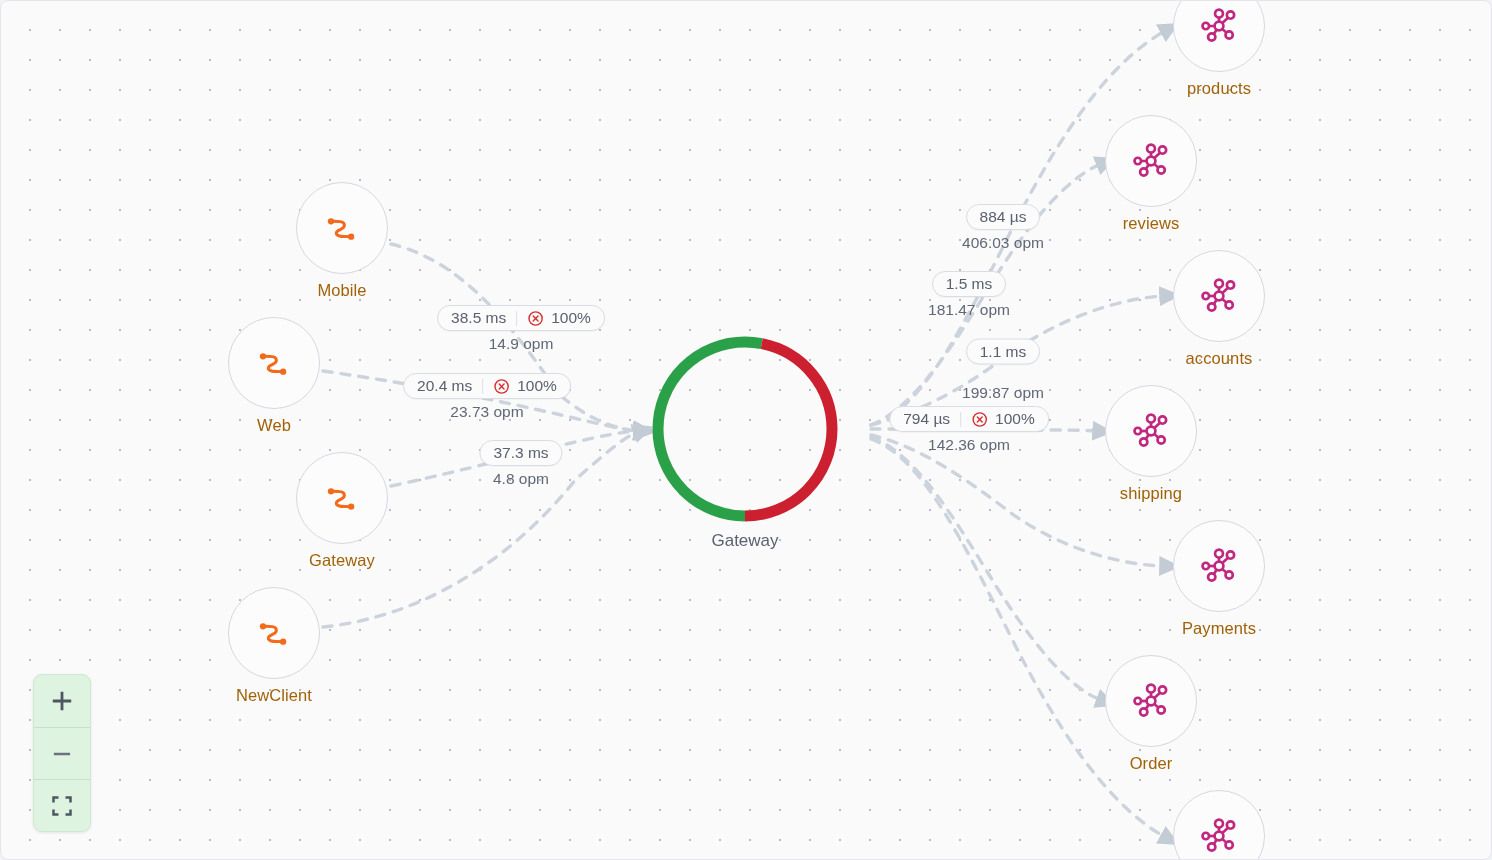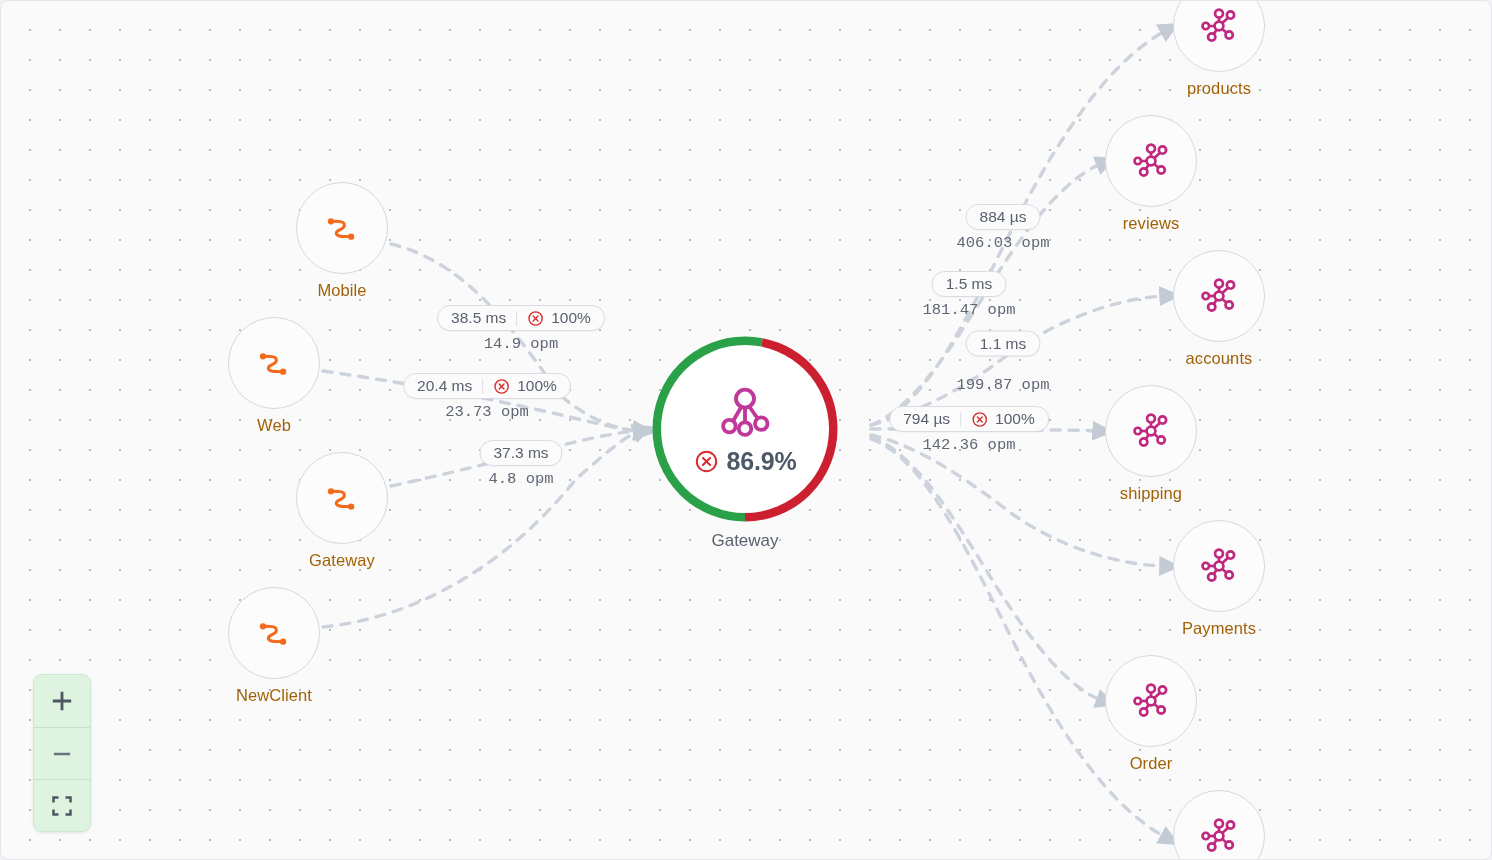--- a/index.html
+++ b/index.html
@@ -143,21 +143,20 @@
     height: 15px;
     background: #dcdfe5;
     margin: 0 10px;
   }
   .pill-err { display:flex; align-items:center; gap:7px; }
   .edge-sub {
     margin-top: 4px;
     font-size: 15.5px;
     color: #606876;
     white-space: nowrap;
-    font-family: Liberation Mono, monospace;
   }
 
   
   #zoom-controls {
     position: absolute;
     left: 32px;
     bottom: 27px;
     width: 56px;
     border-radius: 9px;
     background: #dff3e1;
@@ -366,41 +365,20 @@
           </g>
         </svg>
       </div>
     </div>
 
   <div id="gateway-wrap" style="left: 744px; top: 428px;">
     <svg id="gateway-ring" viewBox="0 0 186 186" style="transform: rotate(180deg);">
       <circle id="ring-success" cx="93" cy="93" r="87" fill="none" stroke-width="11" stroke-linecap="butt" transform="rotate(-90 93 93)" stroke="#2aa148" stroke-dasharray="289.7176745140507 256.91944721057325" stroke-dashoffset="0"></circle>
       <circle id="ring-error" cx="93" cy="93" r="87" fill="none" stroke-width="11" stroke-linecap="butt" transform="rotate(-90 93 93)" stroke="#cc2030" stroke-dasharray="256.91944721057325 289.7176745140507" stroke-dashoffset="-289.7176745140507"></circle>
     </svg>
-    <div id="gateway-inner">
-      <svg id="gateway-icon" width="60" height="60" viewBox="0 0 48 48">
-        <g stroke="#c0399a" stroke-width="3.1" fill="none">
-          <line x1="24" y1="14" x2="13" y2="33"></line>
-          <line x1="24" y1="14" x2="24" y2="34"></line>
-          <line x1="24" y1="14" x2="36" y2="31"></line>
-          <circle cx="24" cy="12.5" r="7.2" fill="#ffffff"></circle>
-          <circle cx="11.5" cy="34.5" r="5" fill="#ffffff"></circle>
-          <circle cx="24" cy="36.5" r="5" fill="#ffffff"></circle>
-          <circle cx="37" cy="32.5" r="5" fill="#ffffff"></circle>
-        </g>
-      </svg>
-      <div id="gateway-health">
-        <svg width="25" height="25" viewBox="0 0 24 24">
-          <circle cx="12" cy="12" r="9.3" fill="none" stroke="#d92d2d" stroke-width="1.9"></circle>
-          <line x1="8.6" y1="8.6" x2="15.4" y2="15.4" stroke="#d92d2d" stroke-width="1.9" stroke-linecap="round"></line>
-          <line x1="15.4" y1="8.6" x2="8.6" y2="15.4" stroke="#d92d2d" stroke-width="1.9" stroke-linecap="round"></line>
-        </svg>
-        <span>86.9%</span>
-      </div>
-    </div>
     <div class="gw-label">Gateway</div>
   </div>
 
   <div id="edge-labels">
       <div class="edge-label" style="left: 520px; top: 328px;">
         <div class="edge-pill">
           <span>38.5 ms</span>
           <span class="pill-sep"></span>
           <span class="pill-err">
             <svg width="17" height="17" viewBox="0 0 24 24">
@@ -439,21 +417,21 @@
           <span>884 µs</span>
         </div>
         <div class="edge-sub">406.03 opm</div>
       </div>
       <div class="edge-label" style="left: 968px; top: 294px;">
         <div class="edge-pill">
           <span>1.5 ms</span>
         </div>
         <div class="edge-sub">181.47 opm</div>
       </div>
-      <div class="edge-label" style="left: 1002px; top: 361px; gap: 15px;">
+      <div class="edge-label" style="left: 1002px; top: 369px; gap: 15px;">
         <div class="edge-pill">
           <span>1.1 ms</span>
         </div>
         <div class="edge-sub">199.87 opm</div>
       </div>
       <div class="edge-label" style="left: 968px; top: 429px;">
         <div class="edge-pill">
           <span>794 µs</span>
           <span class="pill-sep"></span>
           <span class="pill-err">

